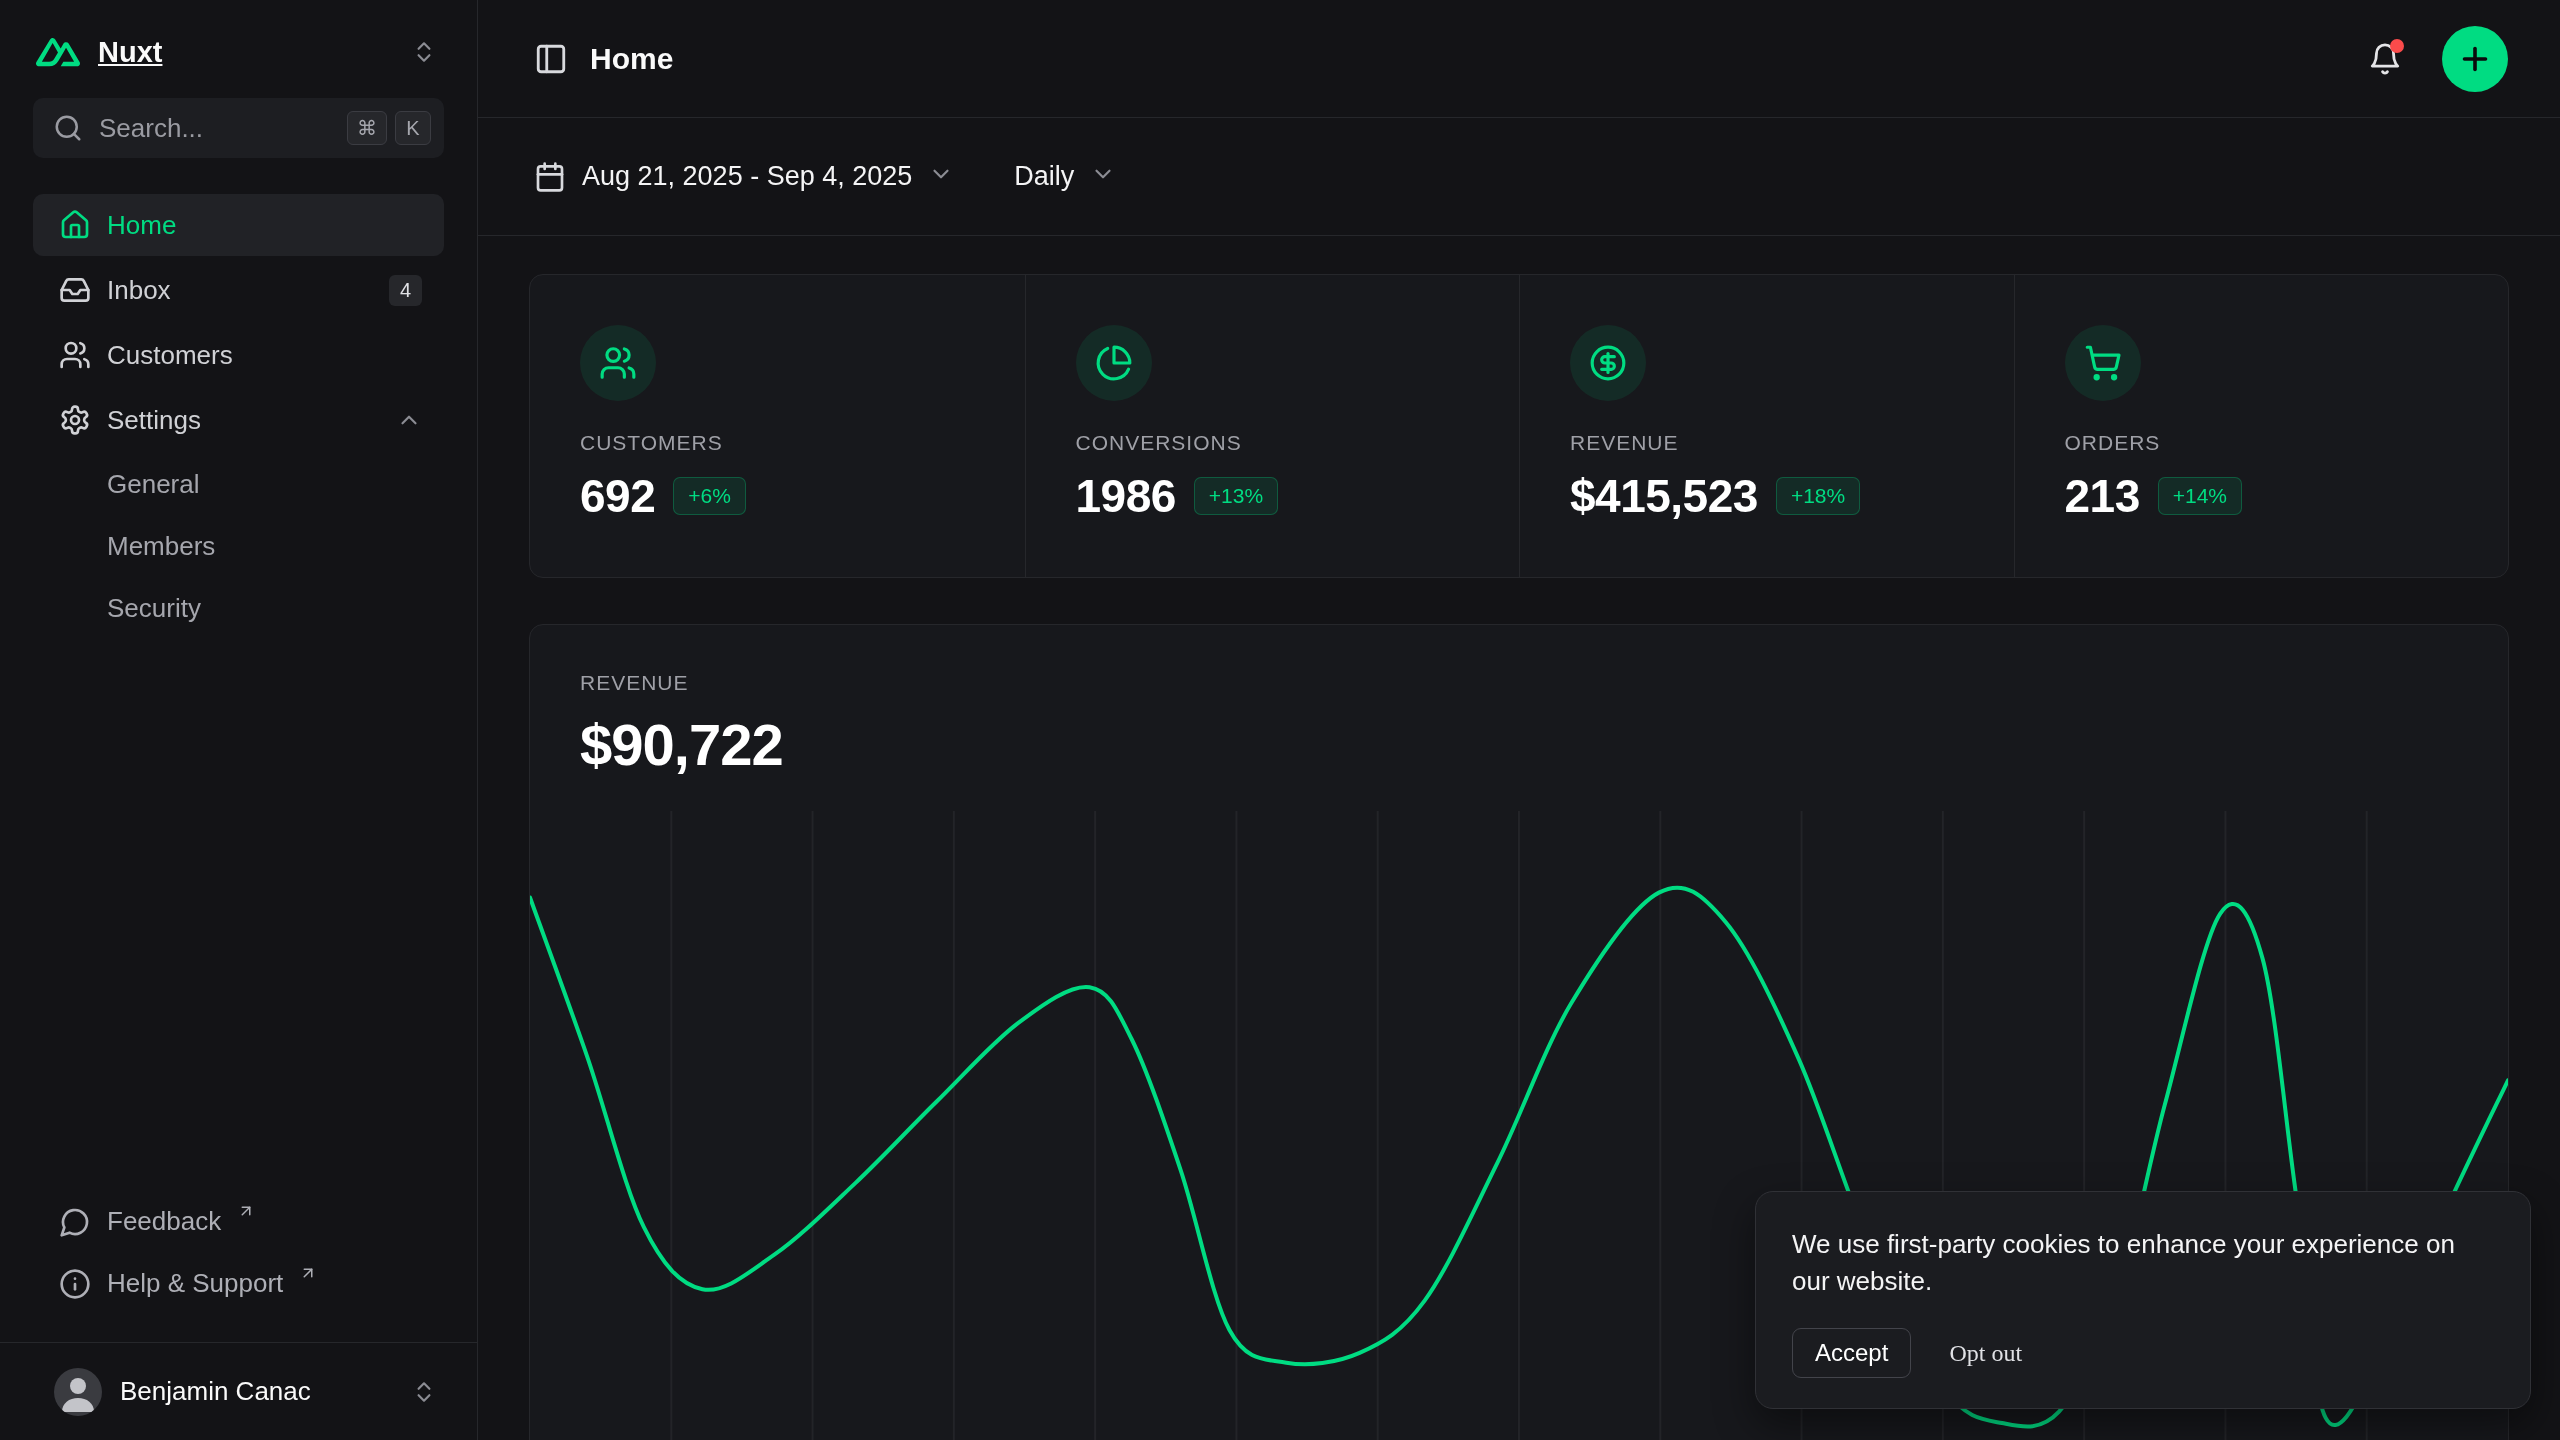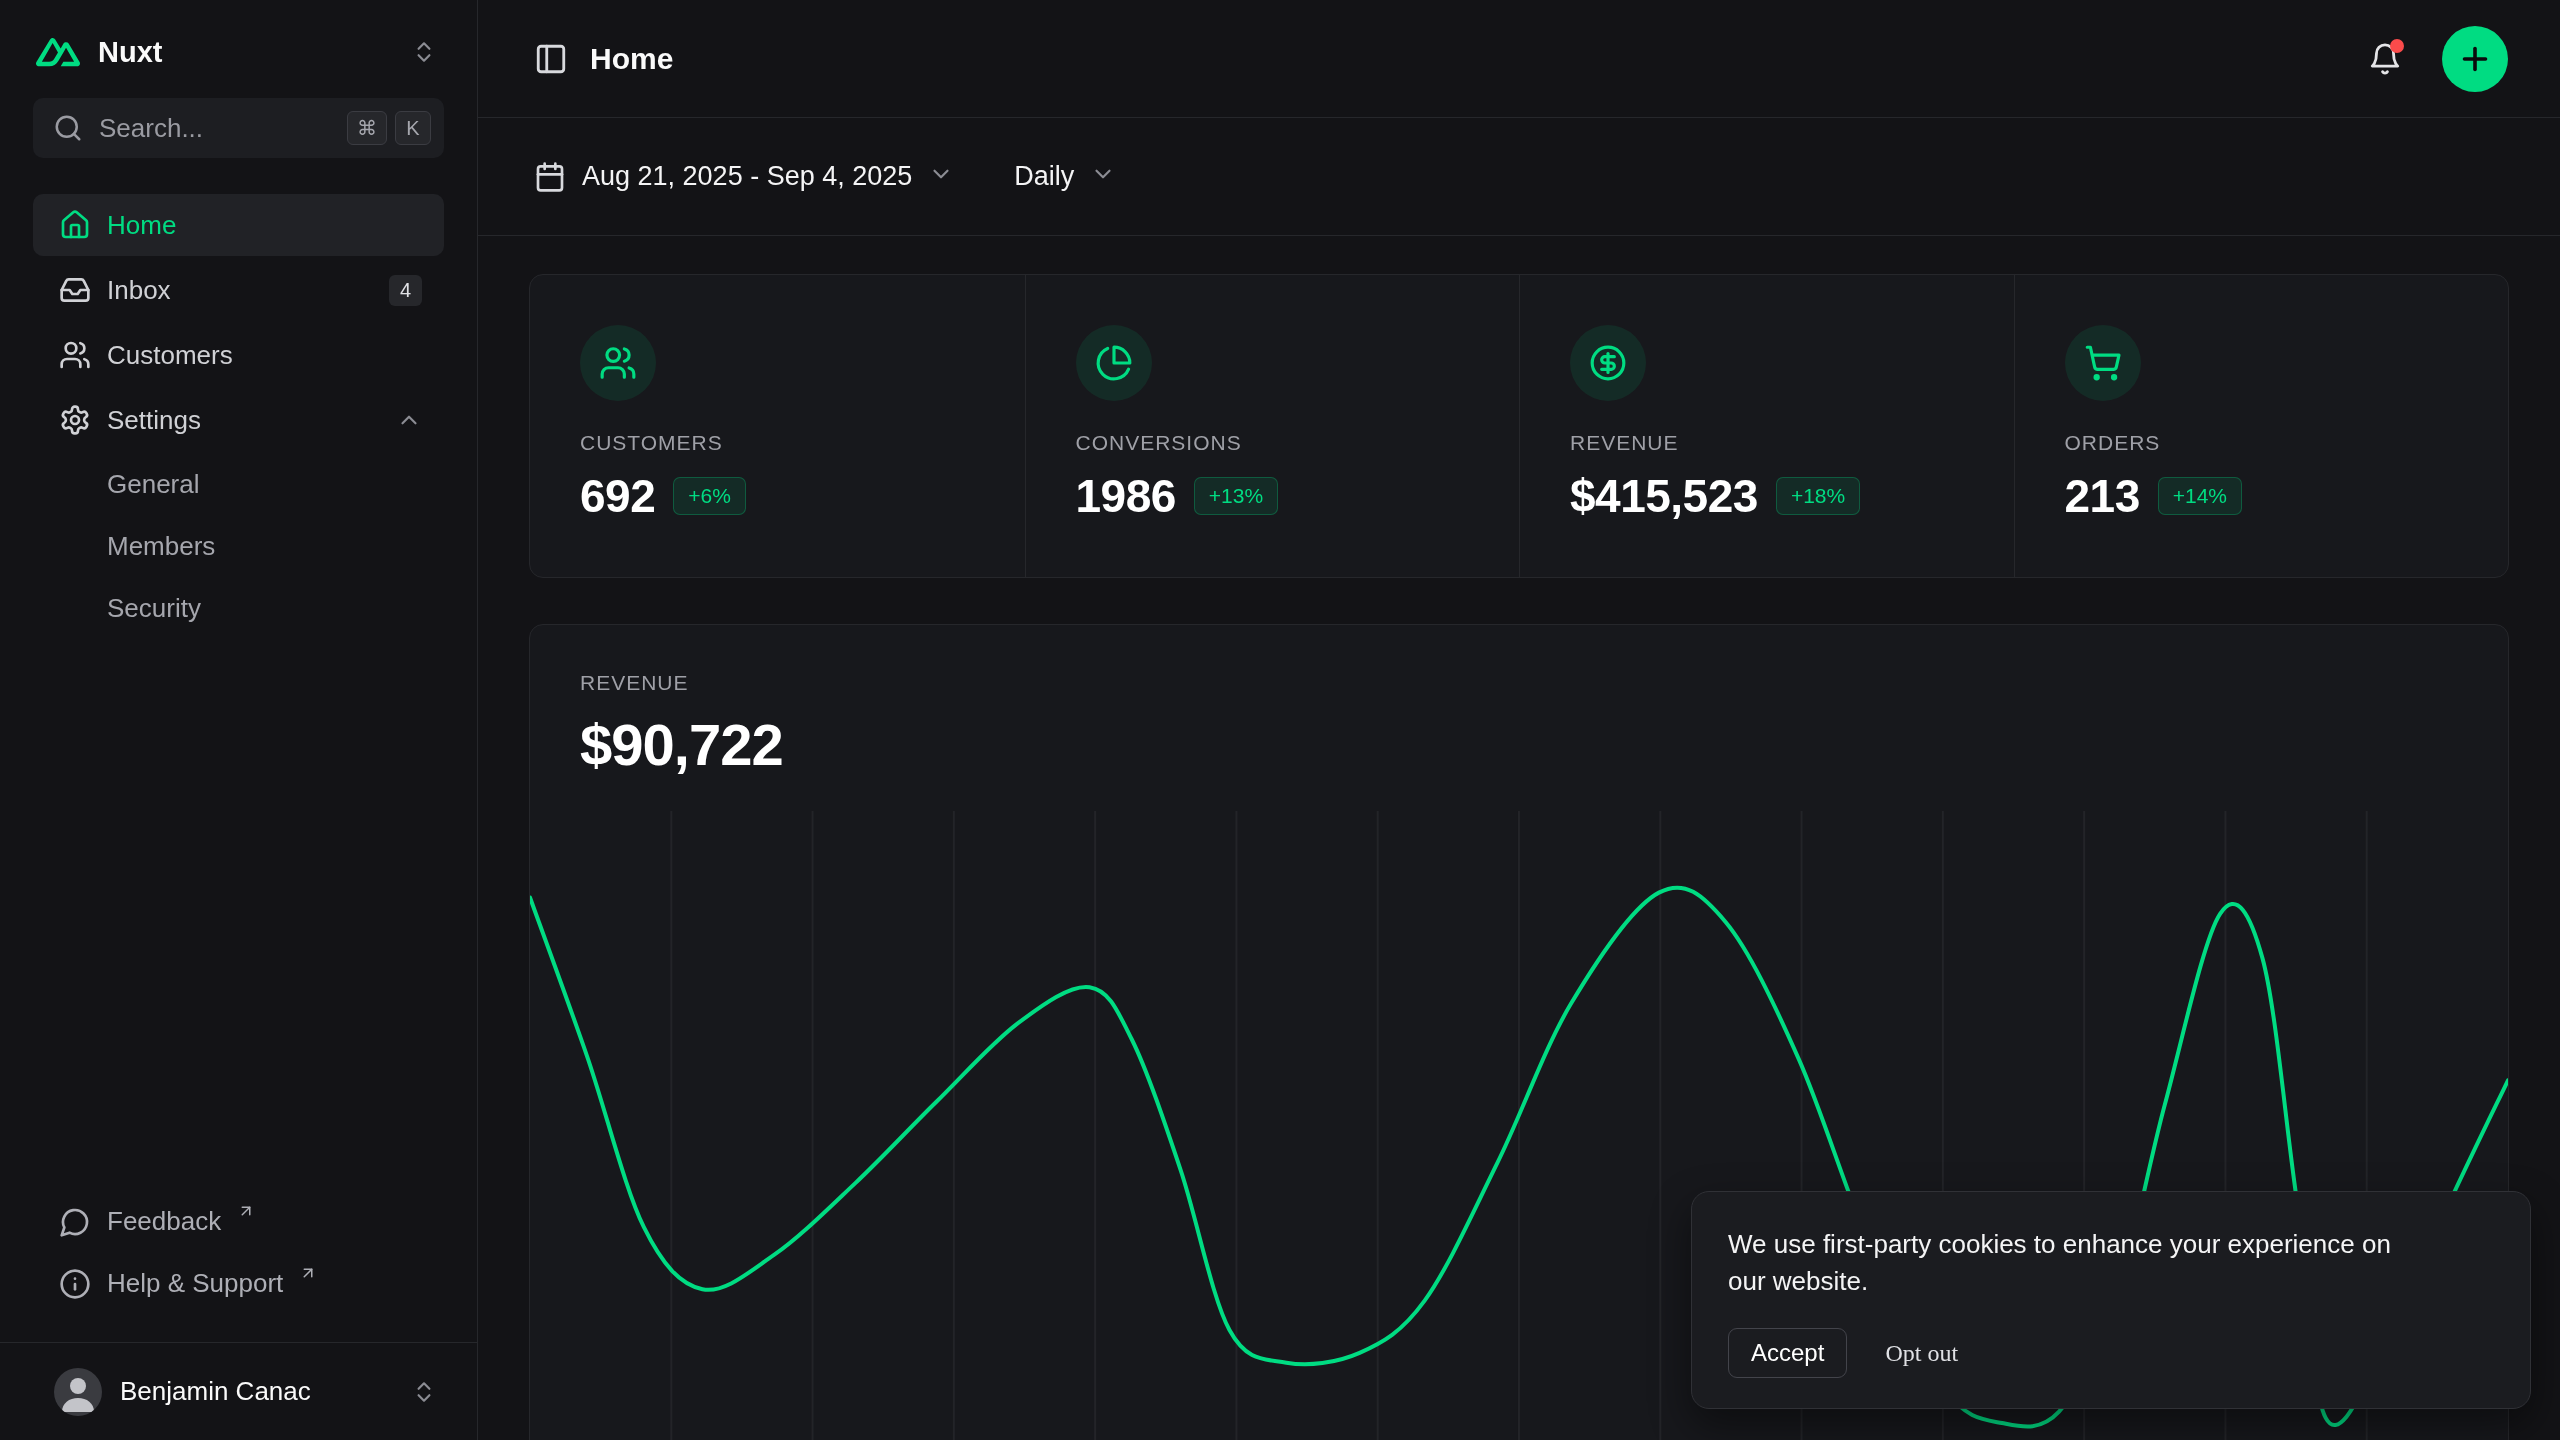--- a/index.html
+++ b/index.html
@@ -17,21 +17,21 @@
         stroke-linecap: round; stroke-linejoin: round; flex: none; display: block; }
   .ic-sm { width: 26px; height: 26px; }
   .ic-md { width: 30px; height: 30px; }
   .ic-lg { width: 38px; height: 38px; }
   .ic-xl { width: 44px; height: 44px; }
 
   
   .sidebar { width: 478px; min-width: 478px; height: 100%; border-right: 1px solid #26272b;
              display: flex; flex-direction: column; }
   .ws-row { display: flex; align-items: center; padding: 30px 40px 24px 36px; cursor: pointer; }
-  .ws-name { font-size: 29px; font-weight: 600; color: #fafafa; margin-left: 18px; }
+  .ws-name { font-size: 29px; font-weight: 600; color: #fafafa; margin-left: 18px; text-decoration: underline; }
   .ws-caret { margin-left: auto; color: #8b8c93; }
 
   .search { margin: 0 33px; height: 60px; background: #1d1e22; border-radius: 10px;
             display: flex; align-items: center; gap: 16px; padding: 0 13px 0 20px;
             color: #9a9ba2; cursor: pointer; }
   .search-ph { font-size: 26px; }
   .kbds { margin-left: auto; display: flex; gap: 8px; }
   .kbd { min-width: 36px; height: 34px; padding: 0 9px; background: #26272b;
          border: 1px solid #3b3c42; border-radius: 6px; color: #a5a6ad; font-size: 20px;
          display: flex; align-items: center; justify-content: center; }
@@ -100,21 +100,21 @@
   .rev-head { padding: 46px 50px 0; }
   .rev-label { font-size: 21px; font-weight: 500; color: #9fa0a7; letter-spacing: 1px; }
   .rev-value { margin-top: 16px; font-size: 58px; font-weight: 700; color: #ffffff; letter-spacing: -1px; }
   .chart-wrap { position: absolute; left: 0; right: 0; top: 186px; height: 914px; }
   .chart-wrap svg { display: block; width: 100%; height: 100%; }
   #gridlines line { stroke: #232428; stroke-width: 2; vector-effect: non-scaling-stroke; }
   #revenue-line { fill: none; stroke-width: 4; vector-effect: non-scaling-stroke;
                   stroke-linecap: round; stroke-linejoin: round; }
 
   
-  .cookie { position: absolute; right: 29px; bottom: 31px; width: 840px; background: #1b1c20;
+  .cookie { position: absolute; right: 29px; bottom: 31px; width: 776px; background: #1b1c20;
             border: 1px solid #303136; border-radius: 18px; padding: 34px 36px 30px;
             box-shadow: 0 16px 40px rgba(0,0,0,0.45); z-index: 50; }
   .cookie-text { font-size: 26px; line-height: 1.42; color: #f4f4f5; max-width: 680px; }
   .cookie-actions { margin-top: 28px; display: flex; align-items: center; gap: 38px; }
   .btn-accept { font-size: 24px; font-weight: 500; color: #ffffff; background: transparent;
                 border: 1px solid #43444b; border-radius: 9px; padding: 10px 22px; cursor: pointer;
                 font-family: "Liberation Sans", sans-serif; }
   .btn-optout { font-size: 24px; font-weight: 500; color: #e0e1e5; background: none; border: none;
                 cursor: pointer; font-family: Liberation Serif, serif; }
 </style>

